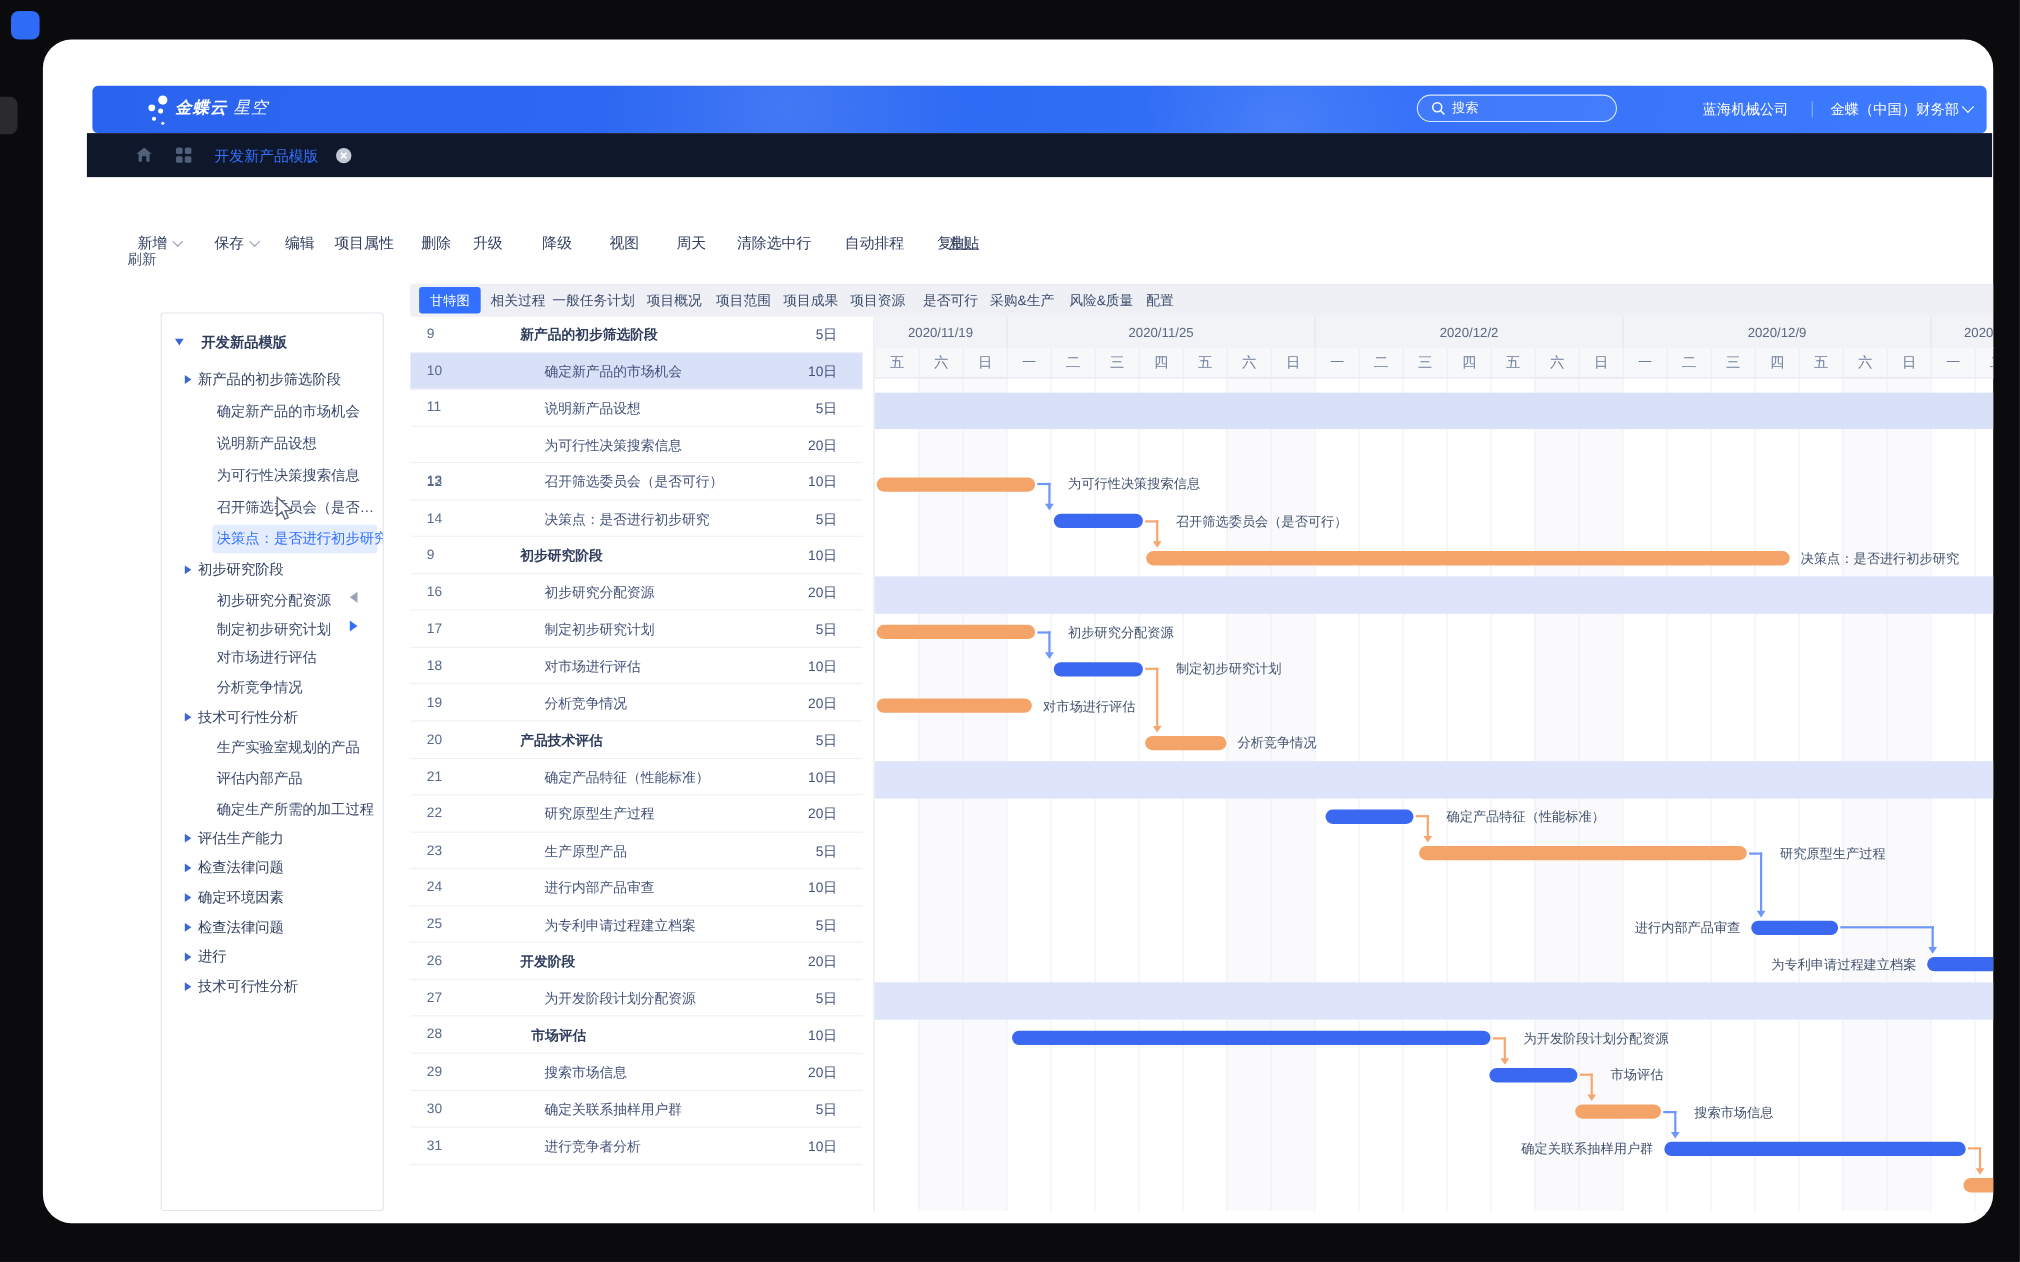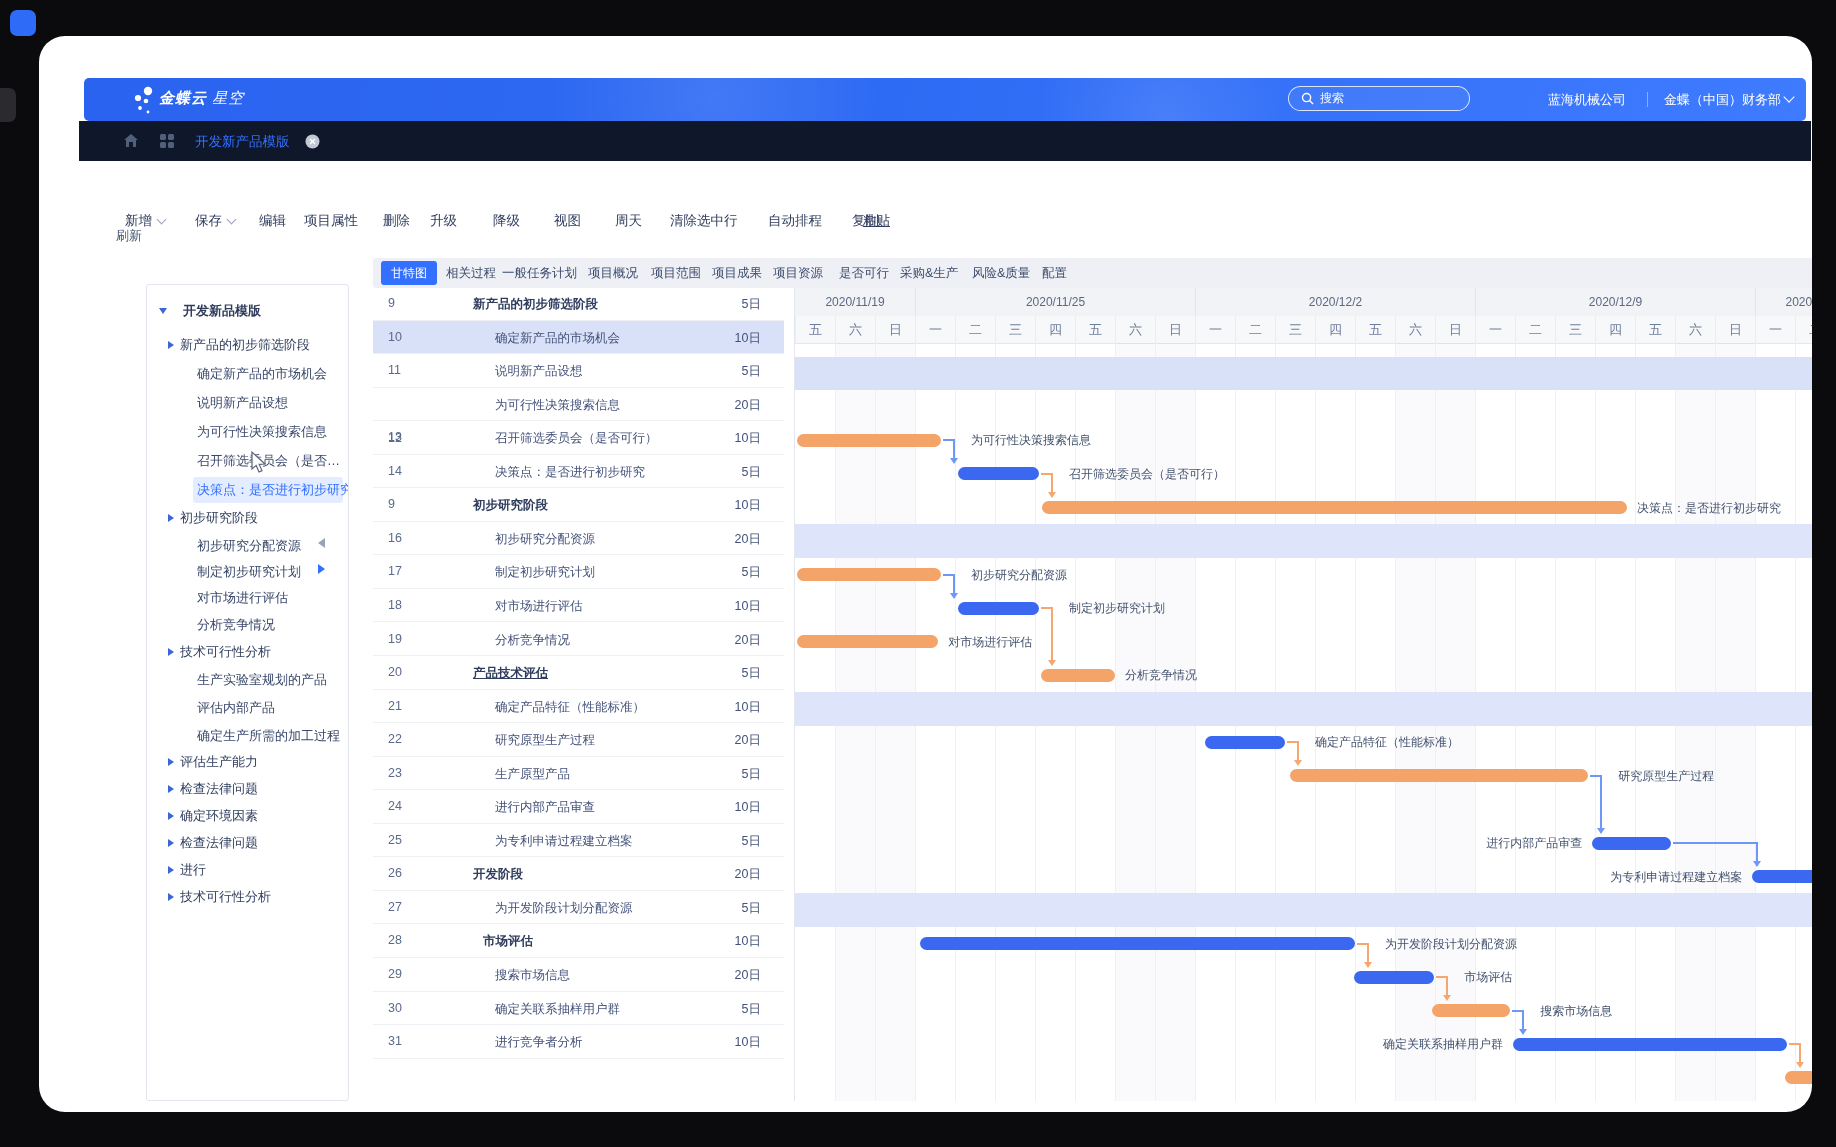--- a/index.html
+++ b/index.html
@@ -236,21 +236,21 @@
           <div class="nm" style="left: 122px; top: 9px;">对市场进行评估</div>
           <div class="du" style="top: 9px;">10日</div>
         </div>
         <div class="trow" style="top: 586.5px; height: 33.55px;">
           <div class="id" style="top: 9px;">19</div>
           <div class="nm" style="left: 122px; top: 9px;">分析竞争情况</div>
           <div class="du" style="top: 9px;">20日</div>
         </div>
         <div class="trow" style="top: 620.05px; height: 33.55px;">
           <div class="id" style="top: 9px;">20</div>
-          <div class="nm b" style="left: 100px; top: 9px; text-decoration: underline;">产品技术评估</div>
+          <div class="nm b" style="left: 100px; top: 9px;">产品技术评估</div>
           <div class="du" style="top: 9px;">5日</div>
         </div>
         <div class="trow" style="top: 653.6px; height: 33.55px;">
           <div class="id" style="top: 9px;">21</div>
           <div class="nm" style="left: 122px; top: 9px;">确定产品特征（性能标准）</div>
           <div class="du" style="top: 9px;">10日</div>
         </div>
         <div class="trow" style="top: 687.15px; height: 33.55px;">
           <div class="id" style="top: 9px;">22</div>
           <div class="nm" style="left: 122px; top: 9px;">研究原型生产过程</div>

